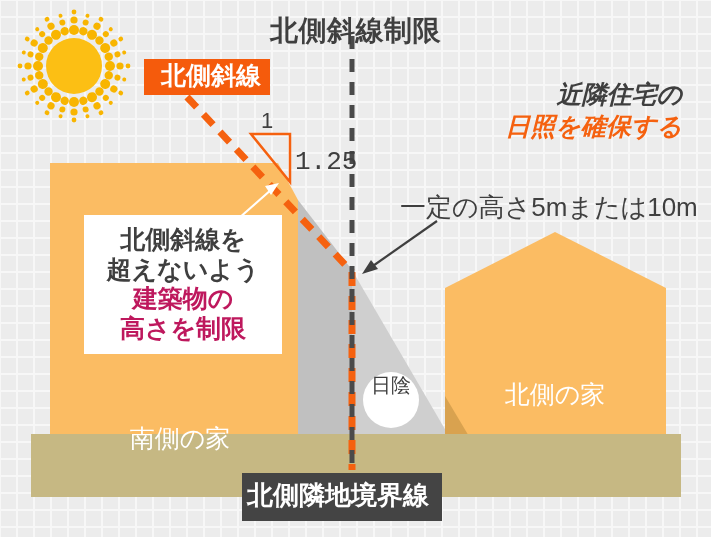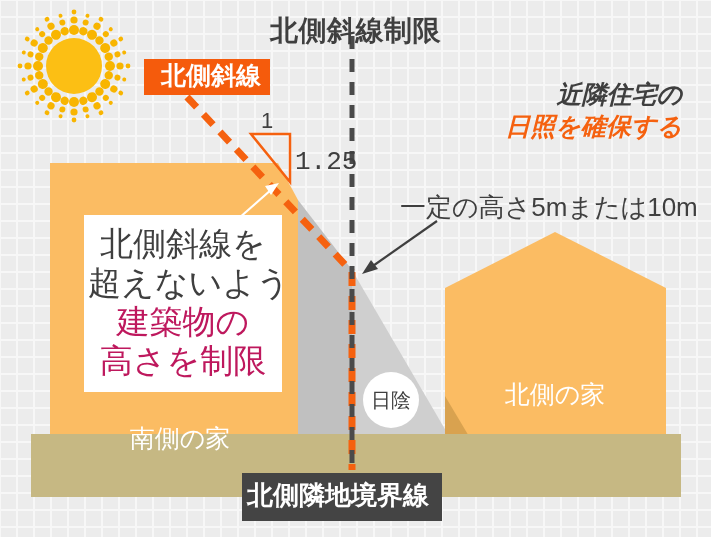--- a/index.html
+++ b/index.html
@@ -85,21 +85,21 @@
   
   #callout {
     position: absolute;
     left: 84px; top: 215px;
     width: 190px;
     background: #ffffff;
     text-align: center;
     padding: 10px 4px 11px 4px;
     line-height: 1.18;
   }
-  #callout span { display: block; font-size: 33px; font-weight: normal; white-space: nowrap; }
+  #callout span { display: block; font-size: 25px; font-weight: bold; white-space: nowrap; }
   #callout .dark { color: #3f3f3f; }
   #callout .orange { color: #be185d; }
 
   
   #south-label {
     position: absolute;
     left: 85px; top: 378px;
     width: 190px;
     text-align: center;
     font-size: 25px;
@@ -116,21 +116,21 @@
   }
 
   
   #shade-badge {
     position: absolute;
     left: 363px; top: 372px;
     width: 56px; height: 56px;
     border-radius: 50%;
     background: #ffffff;
     display: flex;
-    align-items: center;
+    align-items: flex-start;
     justify-content: center;
     font-size: 20px;
     color: #3f3f3f;
   }
 
   
   #boundary-label {
     position: absolute;
     left: 242px; top: 473px;
     background: #444444;

